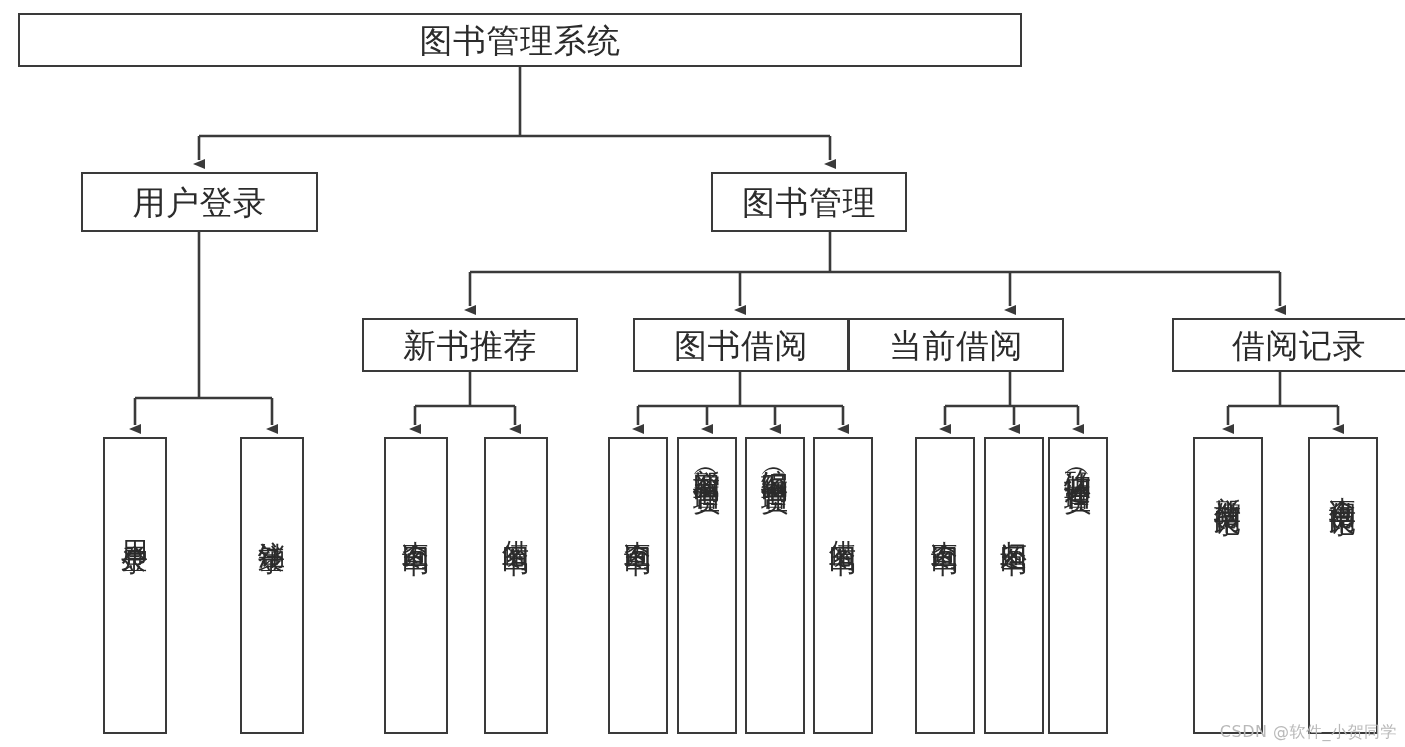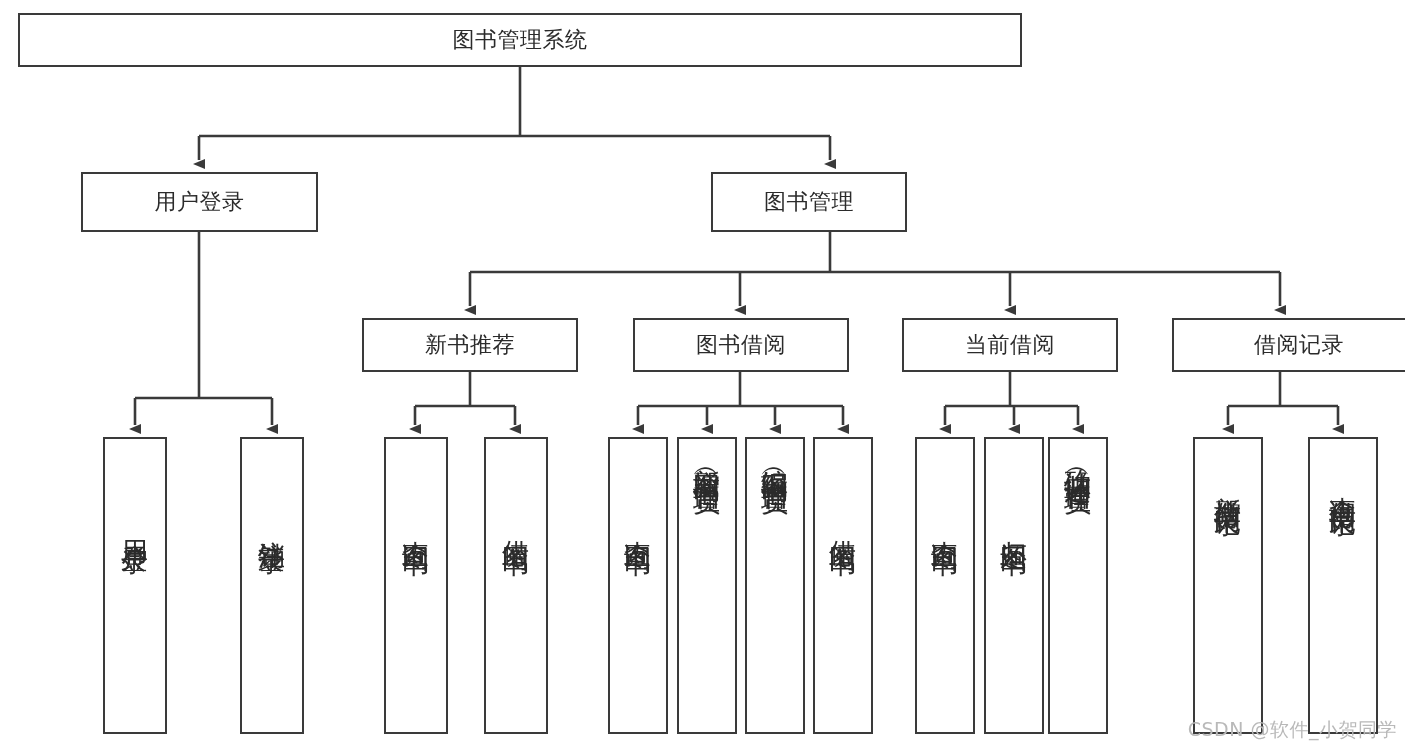--- a/index.html
+++ b/index.html
@@ -34,21 +34,21 @@
     align-items: center;
     justify-content: center;
     z-index: 2;
   }
   .node .label {
     line-height: 1.0;
     letter-spacing: 0.5px;
     white-space: nowrap;
   }
   .node.horiz .label {
-    font-size: 22px;
+    font-size: 33px;
   }
   .node.vert {
     align-items: flex-start;
     justify-content: center;
     padding-top: 6px;
   }
   .node.vert .label {
     writing-mode: vertical-rl;
     text-orientation: upright;
     font-size: 27px;
@@ -61,21 +61,21 @@
   .node.vert.mid3 .label {
     margin-top: 30px;
   }
   .node.vert.top .label {
     margin-top: 2px;
   }
   .watermark {
     position: absolute;
     right: 8px;
     bottom: 4px;
-    font-size: 19px;
+    font-size: 16px;
     color: #b9b9b9;
     letter-spacing: 0.5px;
     z-index: 5;
     white-space: nowrap;
   }
 </style>
 </head>
 <body>
 
 <div id="canvas">
@@ -140,21 +140,21 @@
   <div class="node horiz" style="left:711px; top:172px; width:196px; height:60px;">
     <span class="label">图书管理</span>
   </div>
 
   <div class="node horiz" style="left:633px; top:318px; width:216px; height:54px;">
     <span class="label">图书借阅</span>
   </div>
   <div class="node horiz" style="left:362px; top:318px; width:216px; height:54px;">
     <span class="label">新书推荐</span>
   </div>
-  <div class="node horiz" style="left:902px; top:318px; width:216px; height:54px;">
+  <div class="node horiz" style="left:848px; top:318px; width:216px; height:54px;">
     <span class="label">当前借阅</span>
   </div>
   <div class="node horiz" style="left:1172px; top:318px; width:254px; height:54px;">
     <span class="label">借阅记录</span>
   </div>
 
   <div class="node vert mid" style="left:103px; top:437px; width:64px; height:297px;">
     <span class="label">用户登录</span>
   </div>
   <div class="node vert mid" style="left:240px; top:437px; width:64px; height:297px;">

